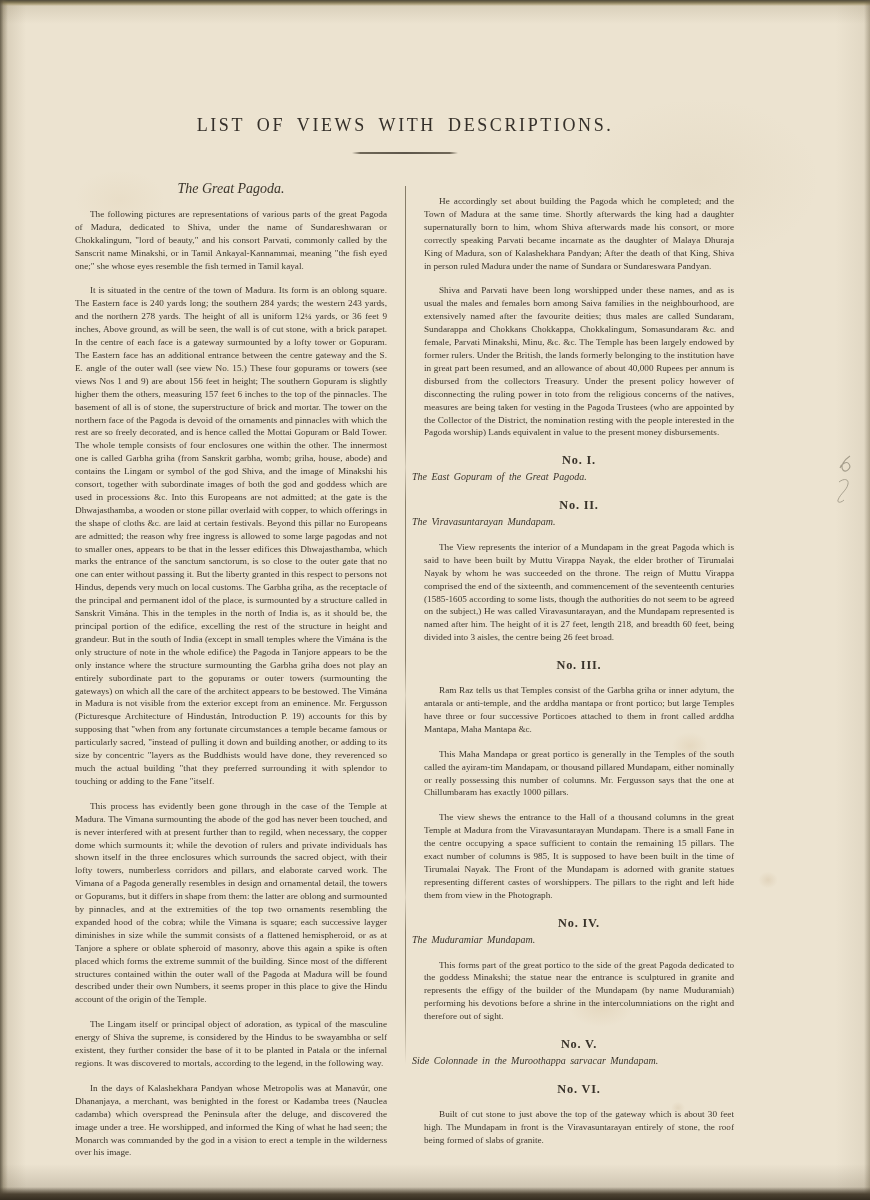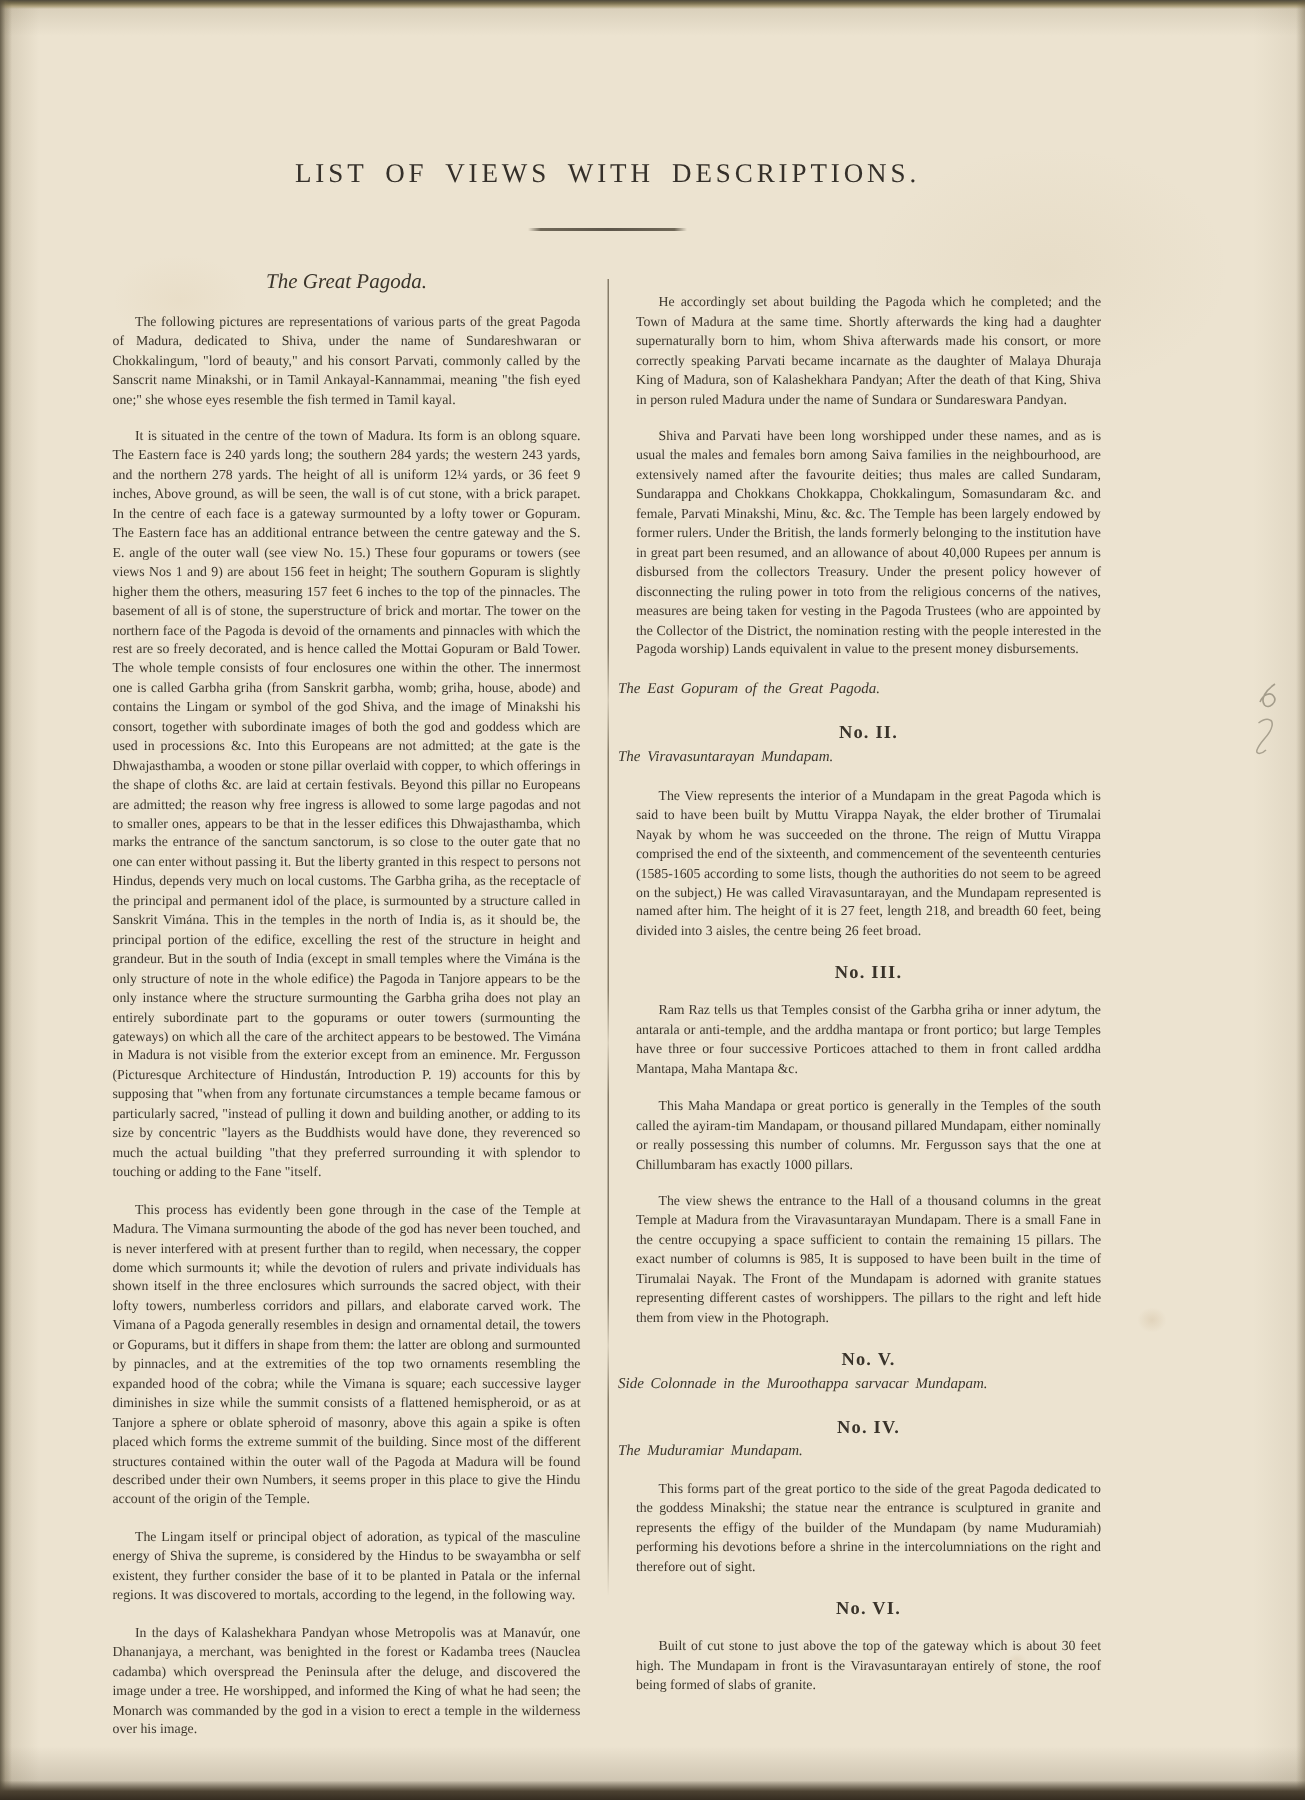--- a/index.html
+++ b/index.html
@@ -34,21 +34,21 @@
   }
   .edge-bottom {
     position: absolute; left: 0; right: 0; bottom: 0; height: 13px;
     background: linear-gradient(0deg, #342c20 0%, #4c4232 45%, rgba(76,66,50,0) 100%);
   }
   .edge-right {
     position: absolute; top: 0; right: 0; bottom: 0; width: 6px;
     background: linear-gradient(270deg, rgba(104,92,66,0.40) 0%, rgba(104,92,66,0) 100%);
   }
   .page-title {
-    position: absolute; top: 105px; left: 0; width: 810px;
+    position: absolute; top: 115px; left: 0; width: 810px;
     text-align: center;
     font-size: 18px; letter-spacing: 2.6px; word-spacing: 5px;
     color: #35302a; white-space: nowrap;
   }
   .title-rule {
     position: absolute; top: 152px; left: 352px; width: 106px; height: 2px;
     background: linear-gradient(90deg, rgba(111,103,87,0) 0%, #6f6757 8%, #5d564a 50%, #6f6757 92%, rgba(111,103,87,0) 100%);
   }
   .col {
     position: absolute; top: 183px;
@@ -104,45 +104,46 @@
     <p>In the days of Kalashekhara Pandyan whose Metropolis was at Manavúr, one Dhananjaya, a merchant, was benighted in the forest or Kadamba trees (Nauclea cadamba) which overspread the Peninsula after the deluge, and discovered the image under a tree. He worshipped, and informed the King of what he had seen; the Monarch was commanded by the god in a vision to erect a temple in the wilderness over his image.</p>
   </div>
 
   <div class="col-divider"></div>
 
   <div class="col col-right">
     <p>He accordingly set about building the Pagoda which he completed; and the Town of Madura at the same time. Shortly afterwards the king had a daughter supernaturally born to him, whom Shiva afterwards made his consort, or more correctly speaking Parvati became incarnate as the daughter of Malaya Dhuraja King of Madura, son of Kalashekhara Pandyan; After the death of that King, Shiva in person ruled Madura under the name of Sundara or Sundareswara Pandyan.</p>
     <p>Shiva and Parvati have been long worshipped under these names, and as is usual the males and females born among Saiva families in the neighbourhood, are extensively named after the favourite deities; thus males are called Sundaram, Sundarappa and Chokkans Chokkappa, Chokkalingum, Somasundaram &amp;c. and female, Parvati Minakshi, Minu, &amp;c. &amp;c. The Temple has been largely endowed by former rulers. Under the British, the lands formerly belonging to the institution have in great part been resumed, and an allowance of about 40,000 Rupees per annum is disbursed from the collectors Treasury. Under the present policy however of disconnecting the ruling power in toto from the religious concerns of the natives, measures are being taken for vesting in the Pagoda Trustees (who are appointed by the Collector of the District, the nomination resting with the people interested in the Pagoda worship) Lands equivalent in value to the present money disbursements.</p>
 
     <div class="section">
+      <div class="section-number">No. I.</div>
       <div class="section-title">The East Gopuram of the Great Pagoda.</div>
     </div>
 
     <div class="section">
       <div class="section-number">No. II.</div>
       <div class="section-title">The Viravasuntarayan Mundapam.</div>
       <p>The View represents the interior of a Mundapam in the great Pagoda which is said to have been built by Muttu Virappa Nayak, the elder brother of Tirumalai Nayak by whom he was succeeded on the throne. The reign of Muttu Virappa comprised the end of the sixteenth, and commencement of the seventeenth centuries (1585-1605 according to some lists, though the authorities do not seem to be agreed on the subject,) He was called Viravasuntarayan, and the Mundapam represented is named after him. The height of it is 27 feet, length 218, and breadth 60 feet, being divided into 3 aisles, the centre being 26 feet broad.</p>
     </div>
 
     <div class="section">
       <div class="section-number">No. III.</div>
       <p>Ram Raz tells us that Temples consist of the Garbha griha or inner adytum, the antarala or anti-temple, and the arddha mantapa or front portico; but large Temples have three or four successive Porticoes attached to them in front called arddha Mantapa, Maha Mantapa &amp;c.</p>
       <p>This Maha Mandapa or great portico is generally in the Temples of the south called the ayiram-tim Mandapam, or thousand pillared Mundapam, either nominally or really possessing this number of columns. Mr. Fergusson says that the one at Chillumbaram has exactly 1000 pillars.</p>
       <p>The view shews the entrance to the Hall of a thousand columns in the great Temple at Madura from the Viravasuntarayan Mundapam. There is a small Fane in the centre occupying a space sufficient to contain the remaining 15 pillars. The exact number of columns is 985, It is supposed to have been built in the time of Tirumalai Nayak. The Front of the Mundapam is adorned with granite statues representing different castes of worshippers. The pillars to the right and left hide them from view in the Photograph.</p>
     </div>
 
     <div class="section">
-      <div class="section-number">No. V.</div>
-      <div class="section-title">Side Colonnade in the Muroothappa sarvacar Mundapam.</div>
+      <div class="section-number">No. IV.</div>
+      <div class="section-title">The Muduramiar Mundapam.</div>
+      <p>This forms part of the great portico to the side of the great Pagoda dedicated to the goddess Minakshi; the statue near the entrance is sculptured in granite and represents the effigy of the builder of the Mundapam (by name Muduramiah) performing his devotions before a shrine in the intercolumniations on the right and therefore out of sight.</p>
     </div>
 
     <div class="section">
-      <div class="section-number">No. IV.</div>
-      <div class="section-title">The Muduramiar Mundapam.</div>
-      <p>This forms part of the great portico to the side of the great Pagoda dedicated to the goddess Minakshi; the statue near the entrance is sculptured in granite and represents the effigy of the builder of the Mundapam (by name Muduramiah) performing his devotions before a shrine in the intercolumniations on the right and therefore out of sight.</p>
+      <div class="section-number">No. V.</div>
+      <div class="section-title">Side Colonnade in the Muroothappa sarvacar Mundapam.</div>
     </div>
 
     <div class="section">
       <div class="section-number">No. VI.</div>
       <p>Built of cut stone to just above the top of the gateway which is about 30 feet high. The Mundapam in front is the Viravasuntarayan entirely of stone, the roof being formed of slabs of granite.</p>
     </div>
   </div>
 
   <svg class="ink-mark" viewBox="0 0 28 54">
     <path d="M20,4 C14,8 10,14 13,18 C16,21 22,16 19,12 C17,9 12,11 10,16" fill="none" stroke="#8e8776" stroke-width="1.1"></path>

